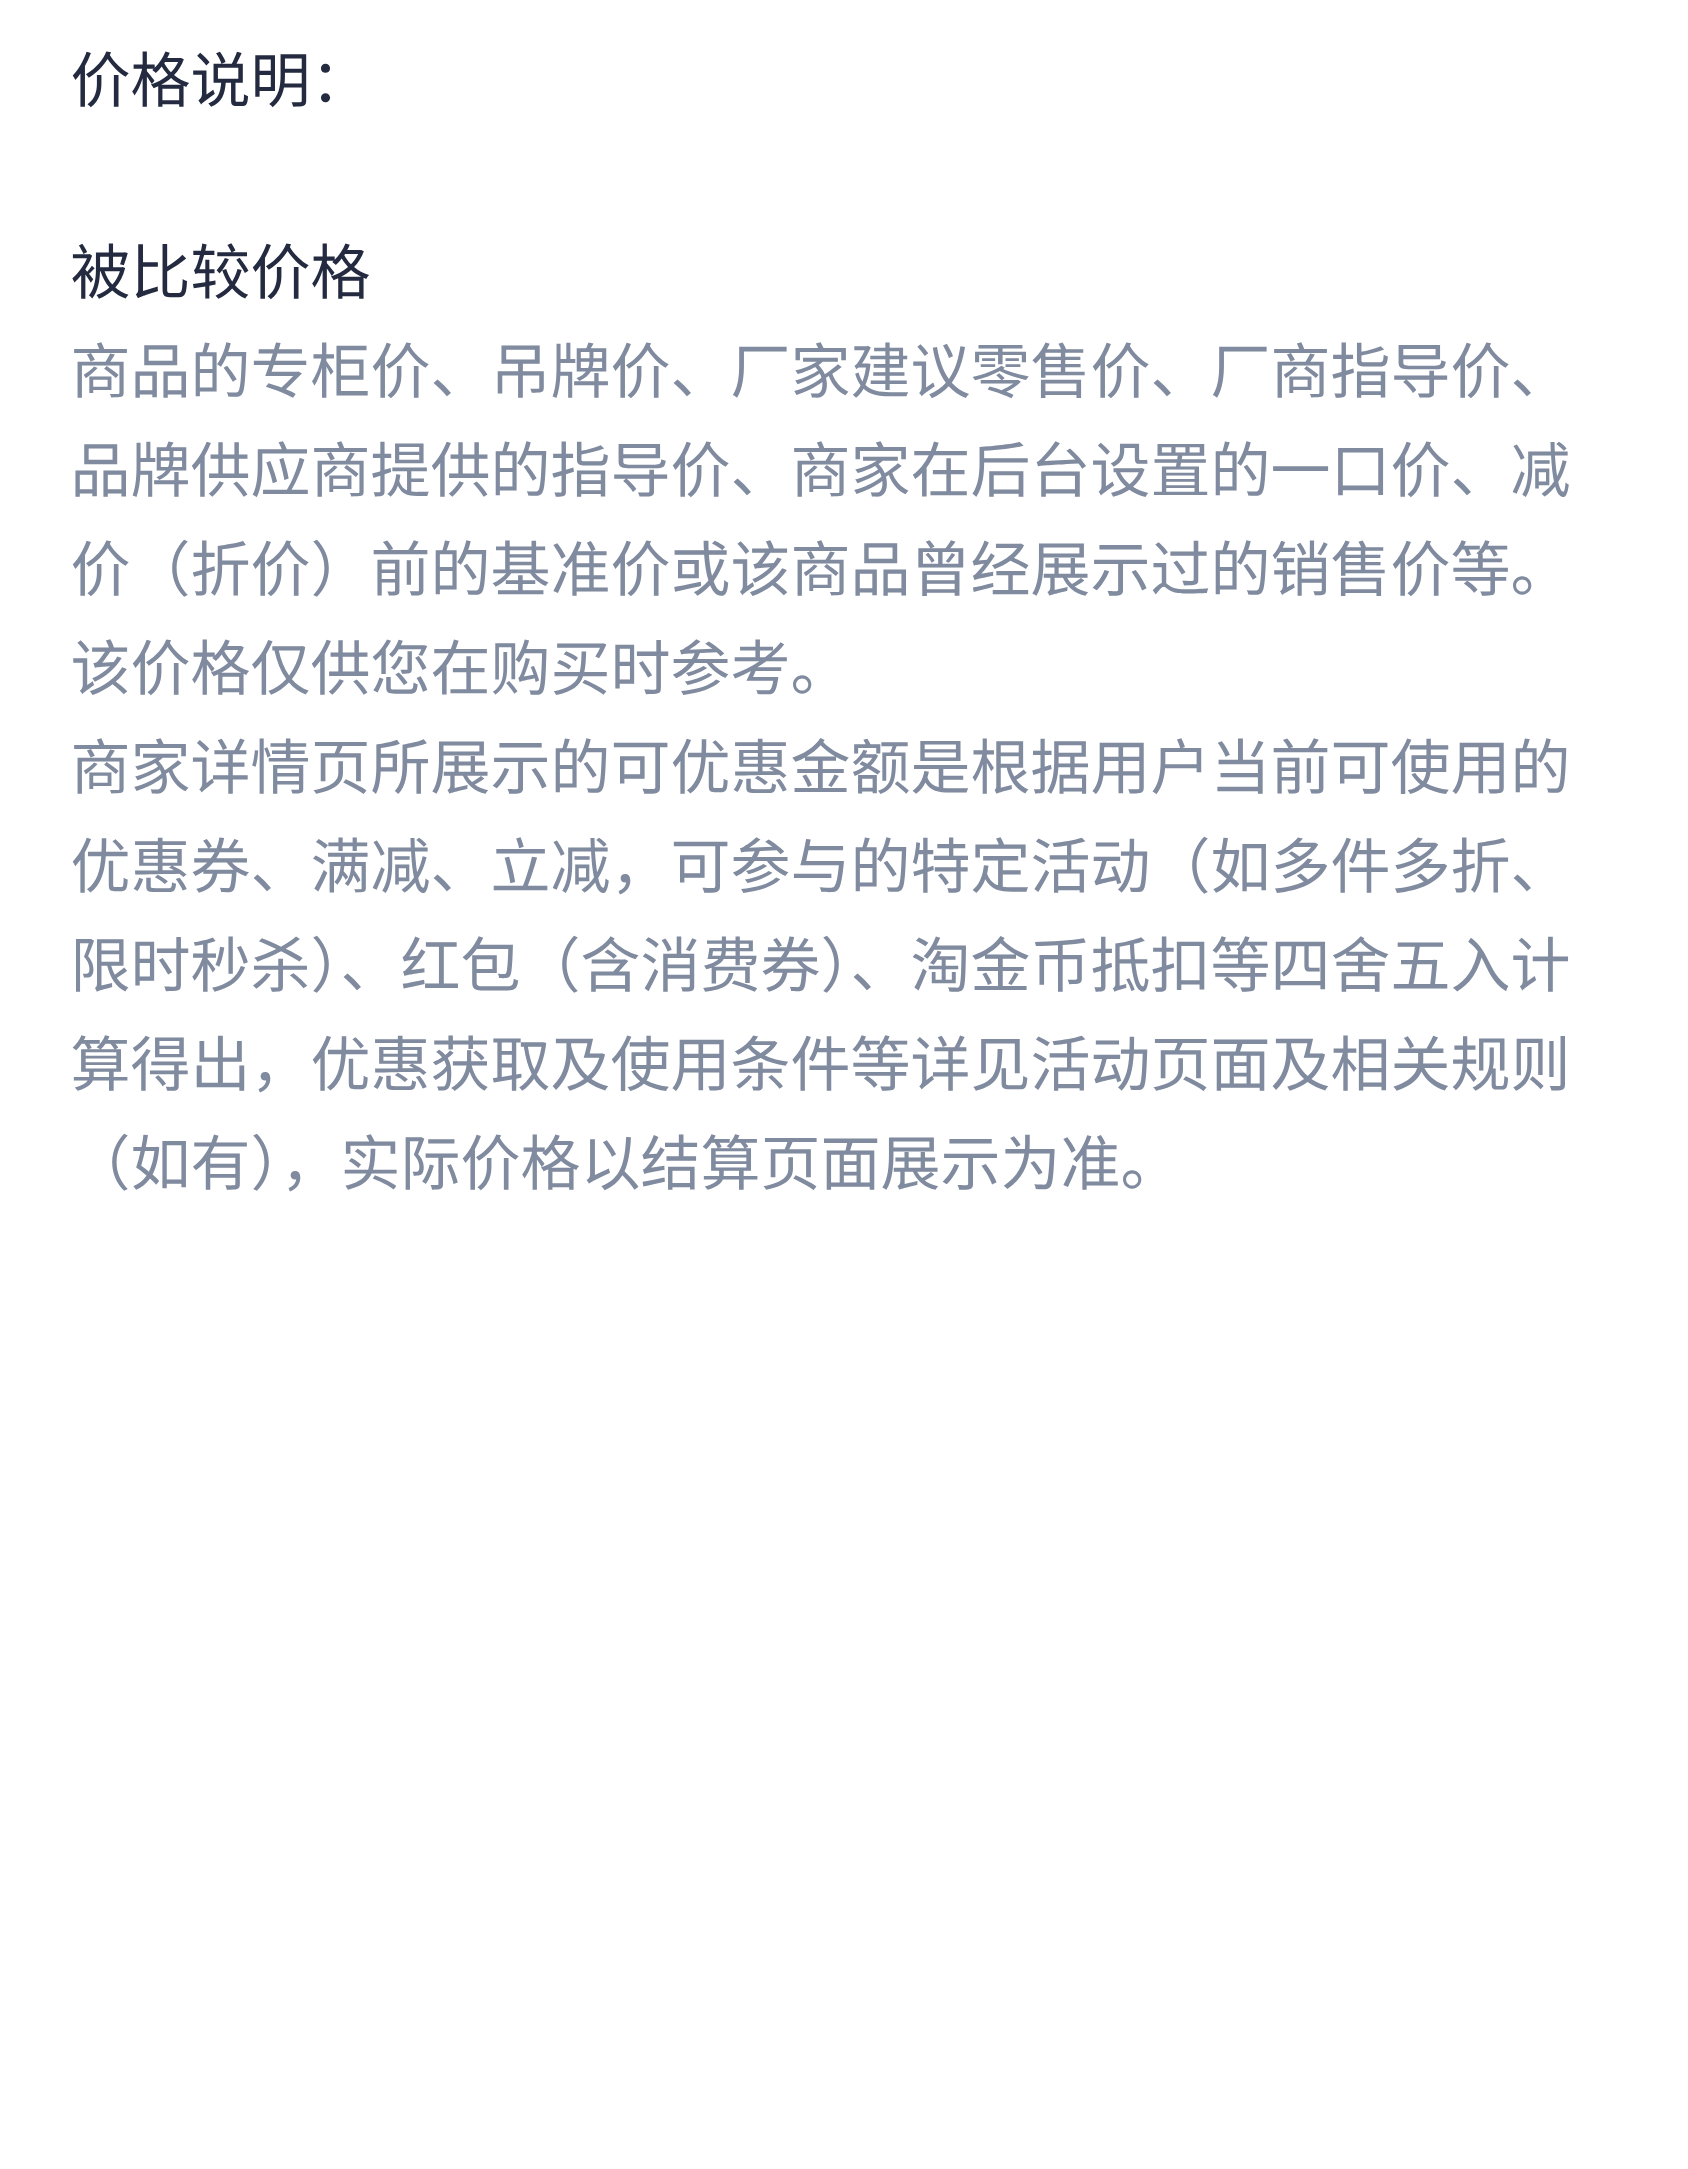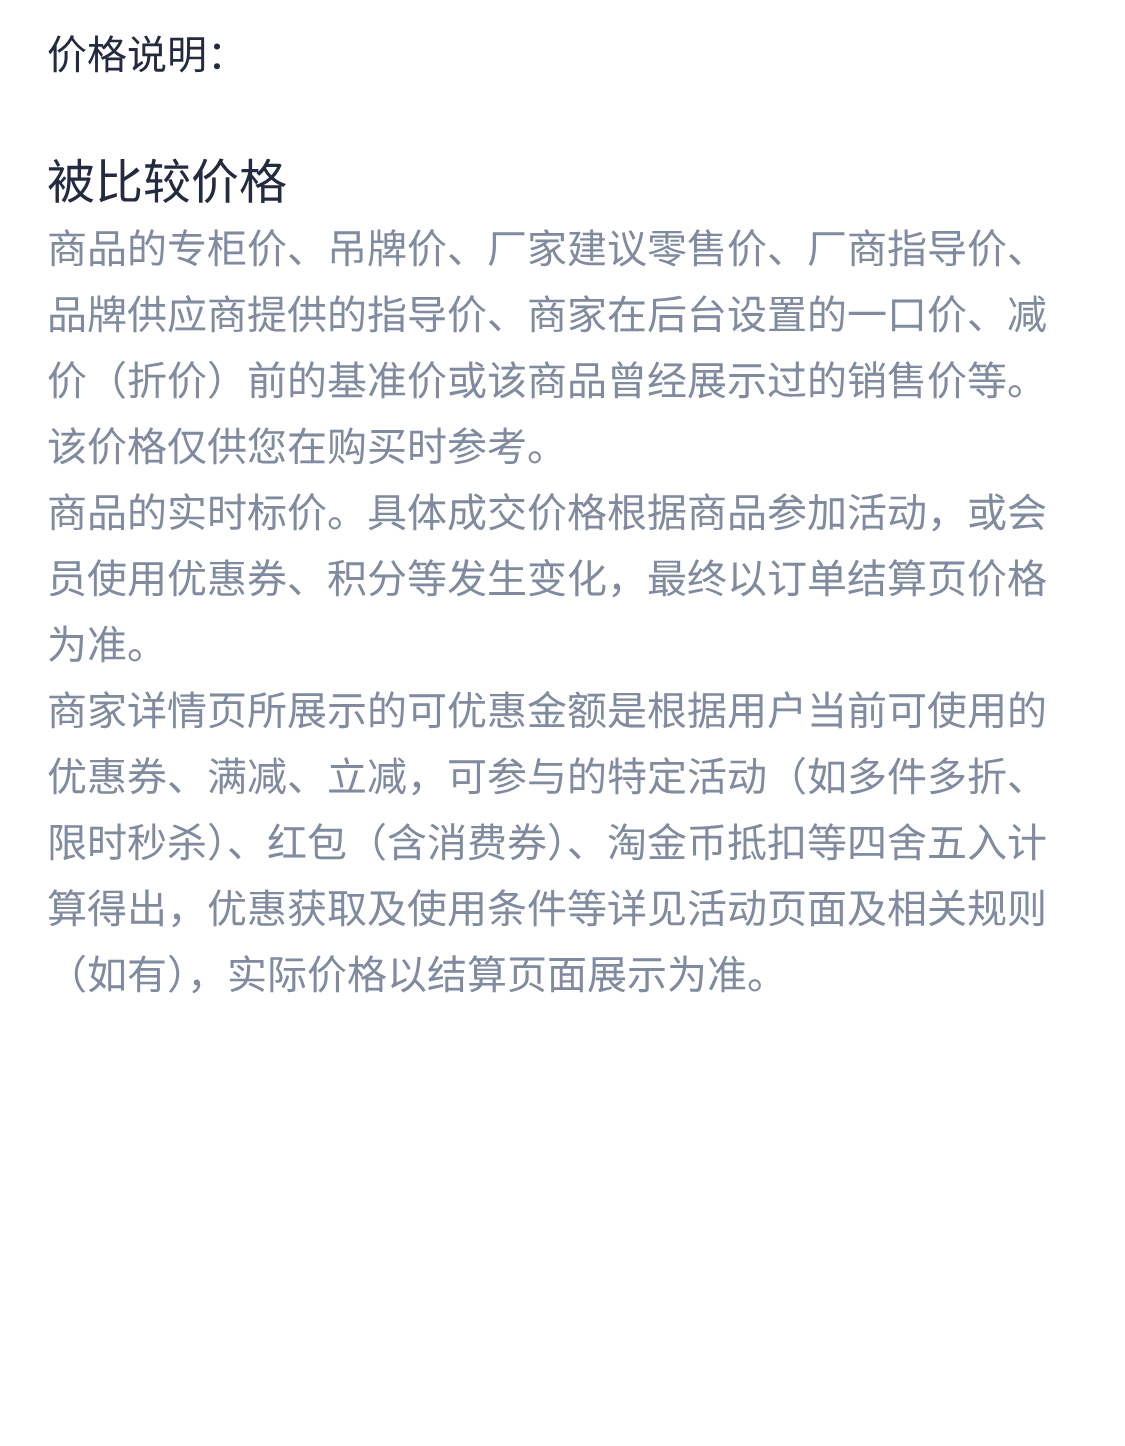--- a/index.html
+++ b/index.html
@@ -20,23 +20,24 @@
     min-height: 1446px;
     padding: 22px 38px 40px 47px;
     background: #ffffff;
   }
   .doc-title {
     font-size: 40px;
     line-height: 66px;
     font-weight: 400;
     color: #242B40;
     margin: 0 0 62px 0;
+    font-family: Liberation Serif, serif;
   }
   .section-heading {
-    font-size: 48px;
+    font-size: 40px;
     line-height: 66px;
     font-weight: 400;
     color: #242B40;
     margin: 0;
   }
   .body-paragraph {
     font-size: 40px;
     line-height: 66px;
     font-weight: 400;
     color: #808B9F;
@@ -54,21 +55,20 @@
 <div class="page">
 
   <h1 class="doc-title">价格说明：</h1>
 
   <section>
     <h2 class="section-heading">被比较价格</h2>
     <p class="body-paragraph">商品的专柜价、吊牌价、厂家建议零售价、厂商指导价、品牌供应商提供的指导价、商家在后台设置的一口价、减价（折价）前的基准价或该商品曾经展示过的销售价等。该价格仅供您在购买时参考。</p>
   </section>
 
   <section>
-    <p class="body-paragraph">商品的实时标价。具体成交价格根据商品参加活动，或会员使用优惠券、积分等发生变化，最终以订单结算页价格为准。</p>
   </section>
 
   <section>
     <p class="body-paragraph">商家详情页所展示的可优惠金额是根据用户当前可使用的优惠券、满减、立减，可参与的特定活动（如多件多折、限时秒杀）、红包（含消费券）、淘金币抵扣等四舍五入计算得出，优惠获取及使用条件等详见活动页面及相关规则（如有），实际价格以结算页面展示为准。</p>
   </section>
 
 
 </div>
 
 </body></html>

